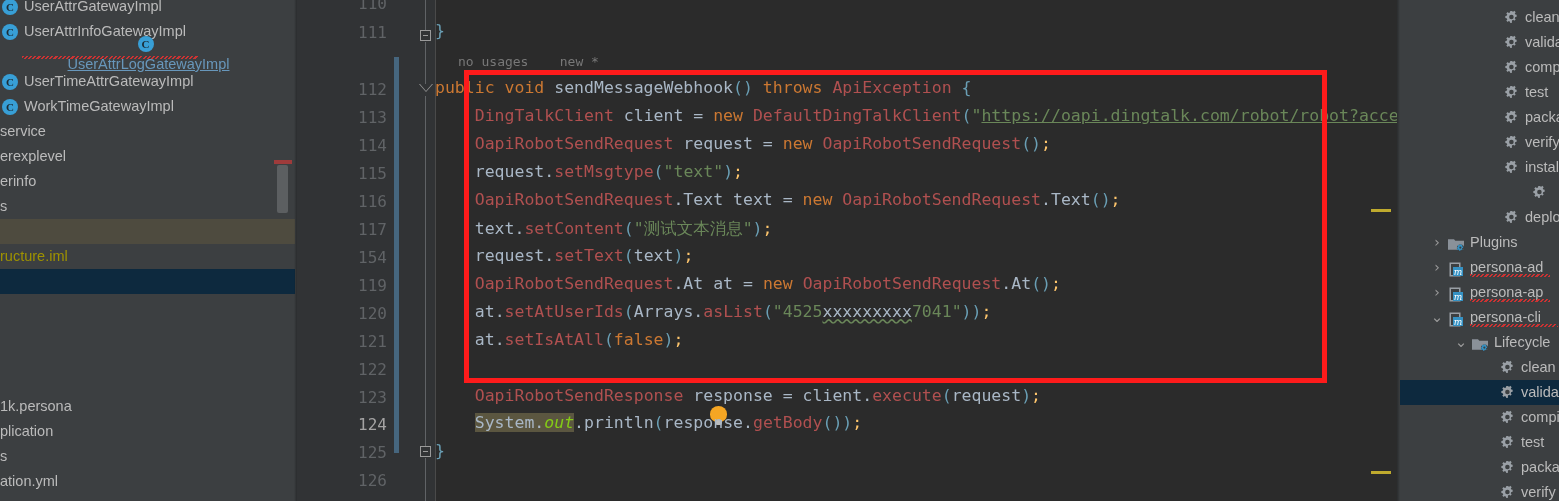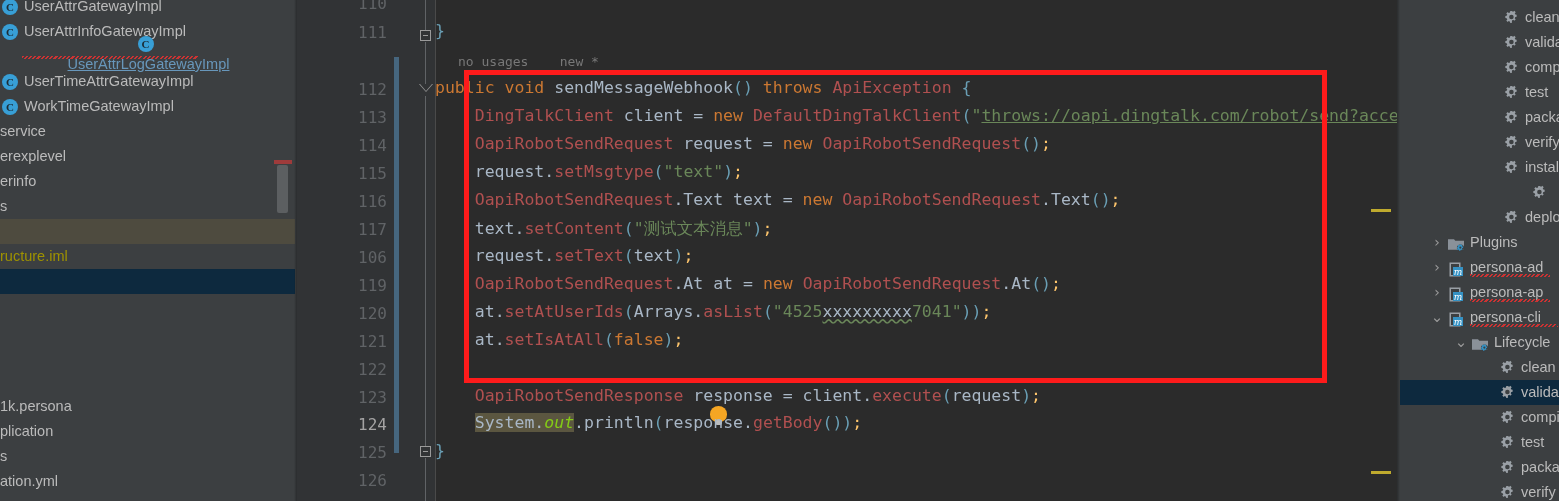--- a/index.html
+++ b/index.html
@@ -261,21 +261,21 @@
   <div id="editor">
     <div id="gutter">
         <div class="lnum" style="top: -6px;">110</div>
         <div class="lnum" style="top: 23px;">111</div>
         <div class="lnum" style="top: 80px;">112</div>
         <div class="lnum" style="top: 108px;">113</div>
         <div class="lnum" style="top: 136px;">114</div>
         <div class="lnum" style="top: 164px;">115</div>
         <div class="lnum" style="top: 192px;">116</div>
         <div class="lnum" style="top: 220px;">117</div>
-        <div class="lnum" style="top: 248px;">106</div>
+        <div class="lnum" style="top: 248px;">154</div>
         <div class="lnum" style="top: 276px;">119</div>
         <div class="lnum" style="top: 304px;">120</div>
         <div class="lnum" style="top: 332px;">121</div>
         <div class="lnum" style="top: 360px;">122</div>
         <div class="lnum" style="top: 388px;">123</div>
         <div class="lnum current" style="top: 415px;">124</div>
         <div class="lnum" style="top: 443px;">125</div>
         <div class="lnum" style="top: 471px;">126</div>
       </div>
     <div id="fold-strip">
@@ -291,21 +291,21 @@
     <div id="change-bar"></div>
     <div id="bulb">
       <div class="glass"></div>
         <div class="base"></div>
     </div>
     <div class="vsplit" style="left:138px;"></div>
     <div id="code-area">
         <div class="hint" style="left: 0px; top: 54px; margin-left: 23px;">no usages    new *</div>
         <div class="code-line" style="top: 21px;"><span class="parenb">}</span></div>
         <div class="code-line" style="top: 78px;"><span class="kw">public </span><span class="kw">void </span><span class="punc">sendMessageWebhook</span><span class="parenb">()</span><span class="punc"> </span><span class="kw">throws </span><span class="typ">ApiException</span><span class="parenb"> {</span></div>
-        <div class="code-line" style="top: 106px;"><span class="punc">    </span><span class="typ">DingTalkClient</span><span class="punc"> client </span><span class="punc">= </span><span class="kw">new </span><span class="typ">DefaultDingTalkClient</span><span class="parenb">(</span><span class="str">"</span><span class="lnk">throws://oapi.dingtalk.com/robot/send?acce</span></div>
+        <div class="code-line" style="top: 106px;"><span class="punc">    </span><span class="typ">DingTalkClient</span><span class="punc"> client </span><span class="punc">= </span><span class="kw">new </span><span class="typ">DefaultDingTalkClient</span><span class="parenb">(</span><span class="str">"</span><span class="lnk">https://oapi.dingtalk.com/robot/robot?acce</span></div>
         <div class="code-line" style="top: 134px;"><span class="punc">    </span><span class="typ">OapiRobotSendRequest</span><span class="punc"> request </span><span class="punc">= </span><span class="kw">new </span><span class="typ">OapiRobotSendRequest</span><span class="parenb">()</span><span class="meth">;</span></div>
         <div class="code-line" style="top: 162px;"><span class="punc">    </span><span class="punc">request</span><span class="punc">.</span><span class="methc">setMsgtype</span><span class="parenb">(</span><span class="str">"text"</span><span class="parenb">)</span><span class="meth">;</span></div>
         <div class="code-line" style="top: 190px;"><span class="punc">    </span><span class="typ">OapiRobotSendRequest</span><span class="punc">.Text</span><span class="punc"> text </span><span class="punc">= </span><span class="kw">new </span><span class="typ">OapiRobotSendRequest</span><span class="punc">.Text</span><span class="parenb">()</span><span class="meth">;</span></div>
         <div class="code-line" style="top: 218px;"><span class="punc">    </span><span class="punc">text</span><span class="punc">.</span><span class="methc">setContent</span><span class="parenb">(</span><span class="str">"测试文本消息"</span><span class="parenb">)</span><span class="meth">;</span></div>
         <div class="code-line" style="top: 246px;"><span class="punc">    </span><span class="punc">request</span><span class="punc">.</span><span class="methc">setText</span><span class="parenb">(</span><span class="punc">text</span><span class="parenb">)</span><span class="meth">;</span></div>
         <div class="code-line" style="top: 274px;"><span class="punc">    </span><span class="typ">OapiRobotSendRequest</span><span class="punc">.At</span><span class="punc"> at </span><span class="punc">= </span><span class="kw">new </span><span class="typ">OapiRobotSendRequest</span><span class="punc">.At</span><span class="parenb">()</span><span class="meth">;</span></div>
         <div class="code-line" style="top: 302px;"><span class="punc">    </span><span class="punc">at</span><span class="punc">.</span><span class="methc">setAtUserIds</span><span class="parenb">(</span><span class="punc">Arrays</span><span class="punc">.</span><span class="methc">asList</span><span class="parenb">(</span><span class="str">"4525</span><span class="wavy">xxxxxxxxx</span><span class="str">7041"</span><span class="parenb">))</span><span class="meth">;</span></div>
         <div class="code-line" style="top: 330px;"><span class="punc">    </span><span class="punc">at</span><span class="punc">.</span><span class="methc">setIsAtAll</span><span class="parenb">(</span><span class="kw">false</span><span class="parenb">)</span><span class="meth">;</span></div>
         <div class="code-line" style="top: 386px;"><span class="punc">    </span><span class="typ">OapiRobotSendResponse</span><span class="punc"> response </span><span class="punc">= </span><span class="punc">client</span><span class="punc">.</span><span class="methc">execute</span><span class="parenb">(</span><span class="punc">request</span><span class="parenb">)</span><span class="meth">;</span></div>
         <div class="code-line" style="top: 413px;"><span class="punc">    </span><span class="punc sel-bg">System</span><span class="punc sel-bg">.</span><span class="fieldstat sel-bg">out</span><span class="punc">.</span><span class="punc">println</span><span class="parenb">(</span><span class="punc">response</span><span class="punc">.</span><span class="methc">getBody</span><span class="parenb">())</span><span class="meth">;</span></div>

